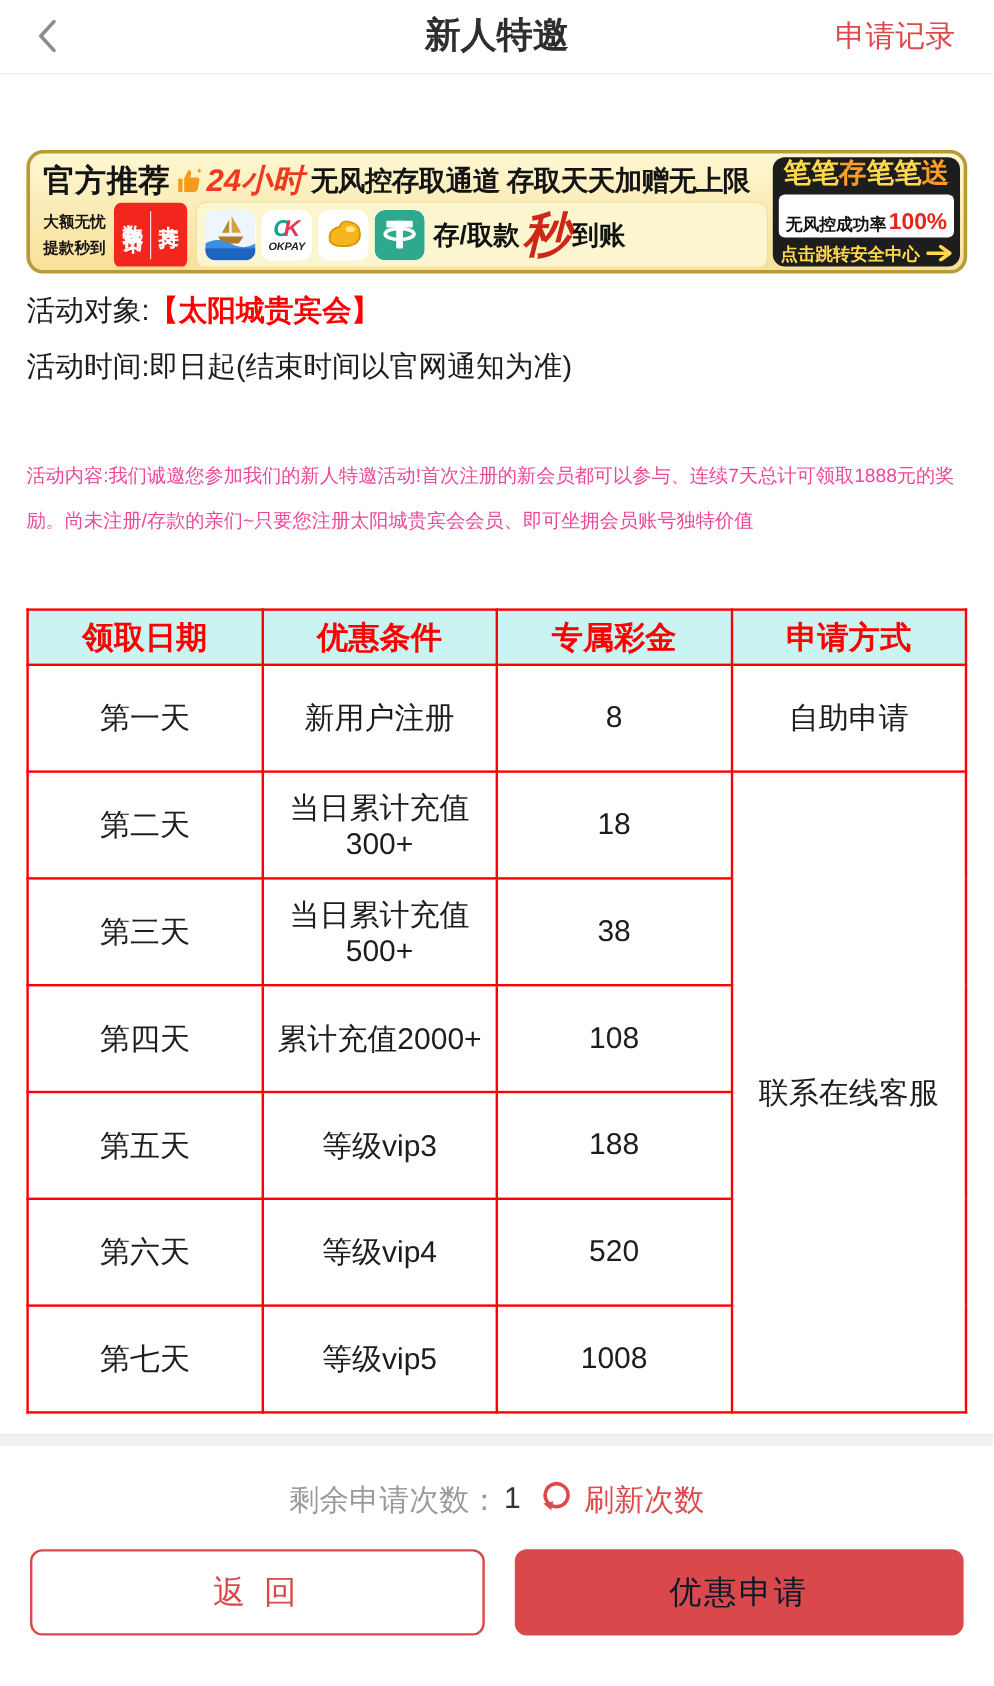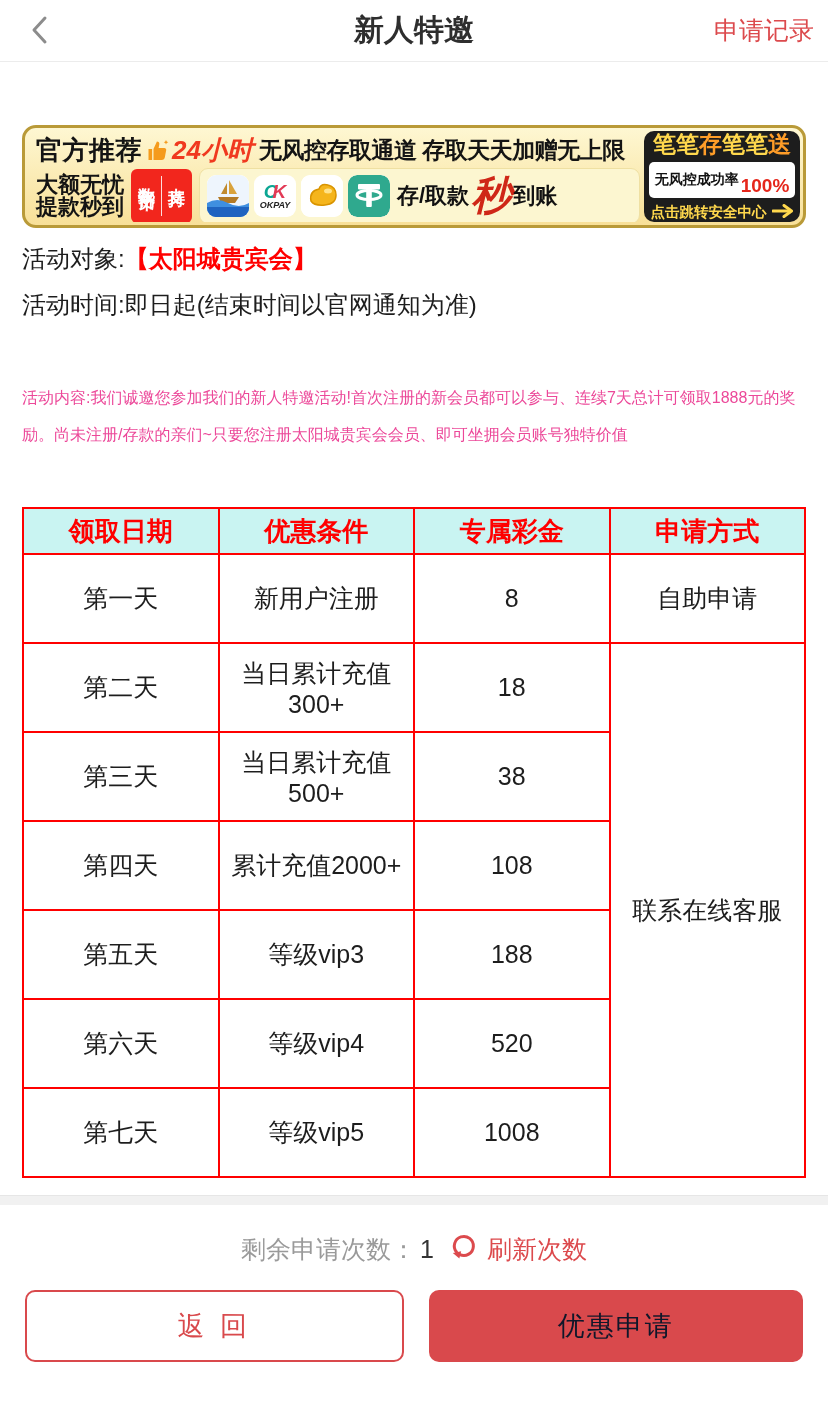--- a/index.html
+++ b/index.html
@@ -4,49 +4,49 @@
 <style>
   * { margin:0; padding:0; box-sizing:border-box; }
   html,body { background:#fff; }
   body { font-family:"Liberation Sans", sans-serif; color:#222; }
   .screen { position:relative; width:828px; height:1405px; background:#fff; overflow:hidden; margin:0 auto; }
 
   
   .app-header { position:relative; height:62px; background:#fff; border-bottom:1px solid #ececec; }
   .back-btn { position:absolute; left:22px; top:14px; width:36px; height:36px; display:flex; align-items:center; justify-content:center; cursor:pointer; }
   .page-title { position:absolute; left:0; right:0; top:0; line-height:60px; text-align:center; font-size:30px; font-weight:600; color:#2e2e2e; }
-  .records-link { position:absolute; right:14px; top:0; line-height:60px; font-size:25px; color:#dc4a4d; cursor:pointer;text-align:right; }
+  .records-link { position:absolute; right:32px; top:0; line-height:60px; font-size:25px; color:#dc4a4d; cursor:pointer;text-align:right; }
 
   
   .banner { margin:63px 22px 0; height:103px; border-radius:14px; border:3px solid #b99a38;
             background:linear-gradient(180deg,#fef7d2,#f8e098); display:flex; padding:3px; cursor:pointer; }
   .banner-left { flex:1; min-width:0; display:flex; flex-direction:column; justify-content:space-between; padding:2px 4px 3px 8px; overflow:hidden; }
   .banner-toprow { display:flex; align-items:center; white-space:nowrap; height:36px; }
   .official { font-size:26px; font-weight:900; color:#141414; letter-spacing:.5px; }
   .thumb-wrap { width:26px; height:26px; margin:0 1px 0 3px; flex:none; }
   .hours { font-size:26px; font-weight:900; font-style:italic; color:#f0391f; margin-right:6px; }
   .headline { font-size:23px; font-weight:900; color:#141414; letter-spacing:-.5px; }
   .banner-botrow { display:flex; align-items:center; gap:7px; height:58px; }
-  .big-words { font-size:22px; font-weight:900; line-height:22px; color:#141414; white-space:nowrap; }
+  .big-words { font-size:13px; font-weight:900; line-height:22px; color:#141414; white-space:nowrap; }
   .crypto-badge { background:#f2261d; border-radius:6px; color:#fff; display:flex; align-items:center; padding:3px 6px; height:54px; flex:none; }
   .vert { writing-mode:vertical-lr; text-orientation:upright; font-size:17px; font-weight:800; line-height:19px; height:44px; letter-spacing:2px; }
   .badge-div { width:1px; height:40px; background:rgba(255,255,255,.85); margin:0 5px; }
   .pay-pill { flex:1; min-width:0; display:flex; align-items:center; gap:5px; background:#fcf6d0; border:1px solid #efe0a2; border-radius:9px; height:56px; padding:0 7px; }
   .picon { width:42px; height:42px; border-radius:9px; overflow:hidden; flex:none; display:flex; flex-direction:column; align-items:center; justify-content:center; background:#fff; }
   .okpay .ck { font-size:19px; font-weight:900; font-style:italic; line-height:17px; }
   .okpay .ck .c { color:#0ba693; font-style:inherit; }
   .okpay .ck .k { color:#e23a56; margin-left:-5px; font-style:inherit; }
   .okpay .ok-label { font-size:9px; font-weight:700; font-style:italic; color:#222; }
   .deposit { display:flex; align-items:center; white-space:nowrap; margin-left:2px; }
   .dep-txt { font-size:22px; font-weight:900; color:#111; }
   .dep-fast { font-size:40px; line-height:1; font-weight:900; font-style:italic; color:#cf2717; margin:0 2px; font-family:"Liberation Serif", serif; }
   .banner-right { width:156px; flex:none; background:#1d1d1d; border-radius:10px; display:flex; flex-direction:column; align-items:center; justify-content:center; gap:5px; padding:5px 4px; cursor:pointer; }
   .fee-line { font-size:23px; font-weight:900; white-space:nowrap; line-height:26px;text-align:center; }
   .fee-y { color:#ffd84d; } .fee-o { color:#ff9d28; }
-  .success-pill { background:#fff; border-radius:5px; padding:1px 6px; display:flex; align-items:center; gap:2px; }
+  .success-pill { background:#fff; border-radius:5px; padding:1px 6px; display:flex; align-items:flex-end; gap:2px; }
   .success-label { font-size:14px; font-weight:900; color:#111; white-space:nowrap; }
   .success-value { font-size:19px; font-weight:900; color:#e5261b;margin-top:12px; }
   .cta-line { color:#ffd84d; font-size:14.5px; font-weight:900; display:flex; align-items:center; gap:5px; white-space:nowrap; }
 
   
   .info { padding:0 22px; }
   .info-target { margin-top:15px; font-size:24px; color:#1d1d1d; }
   .red-strong { color:#f00; font-weight:700; }
   .info-time { margin-top:14px; font-size:24px; color:#1d1d1d; }
   .info-content { margin-top:58px; font-size:16px; line-height:37px; color:#ec4899; }

